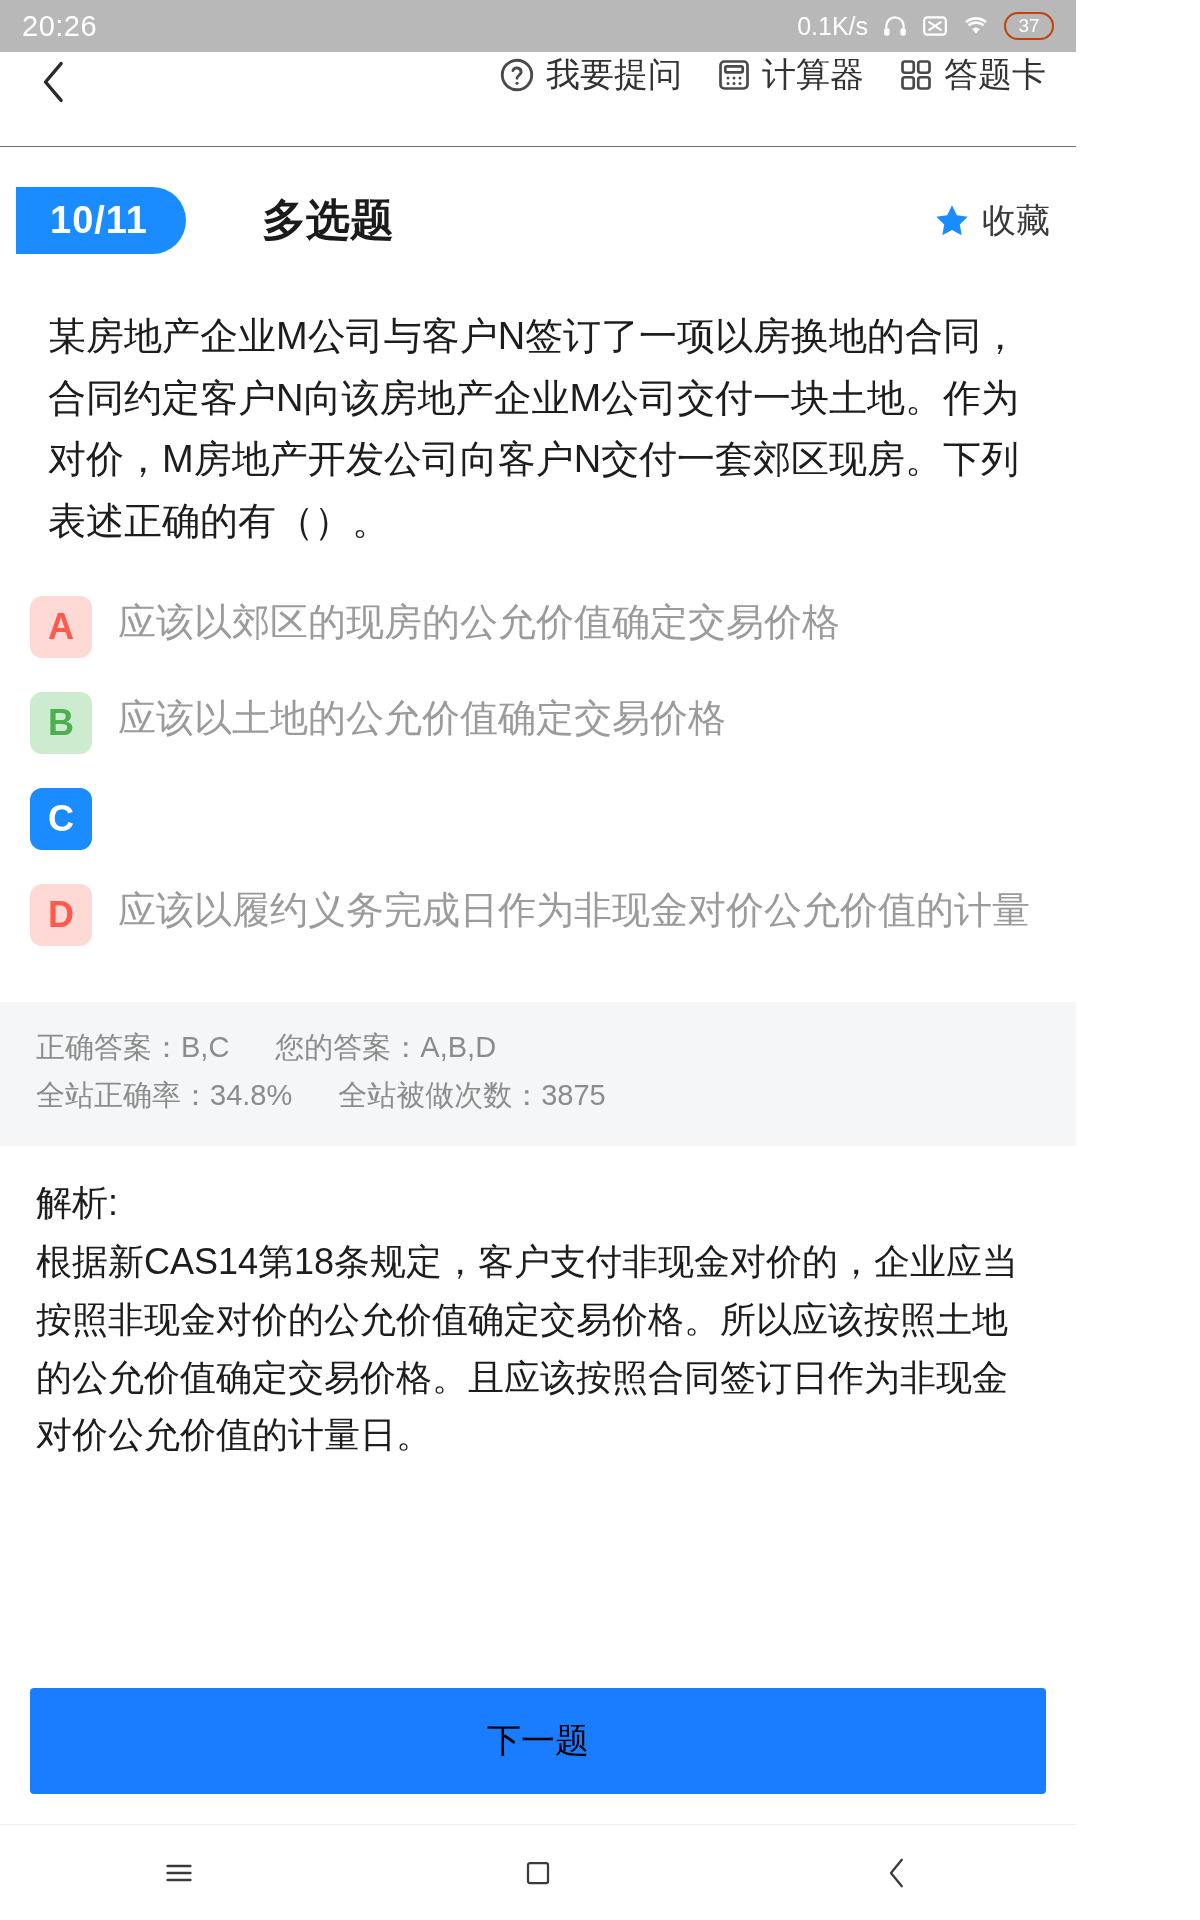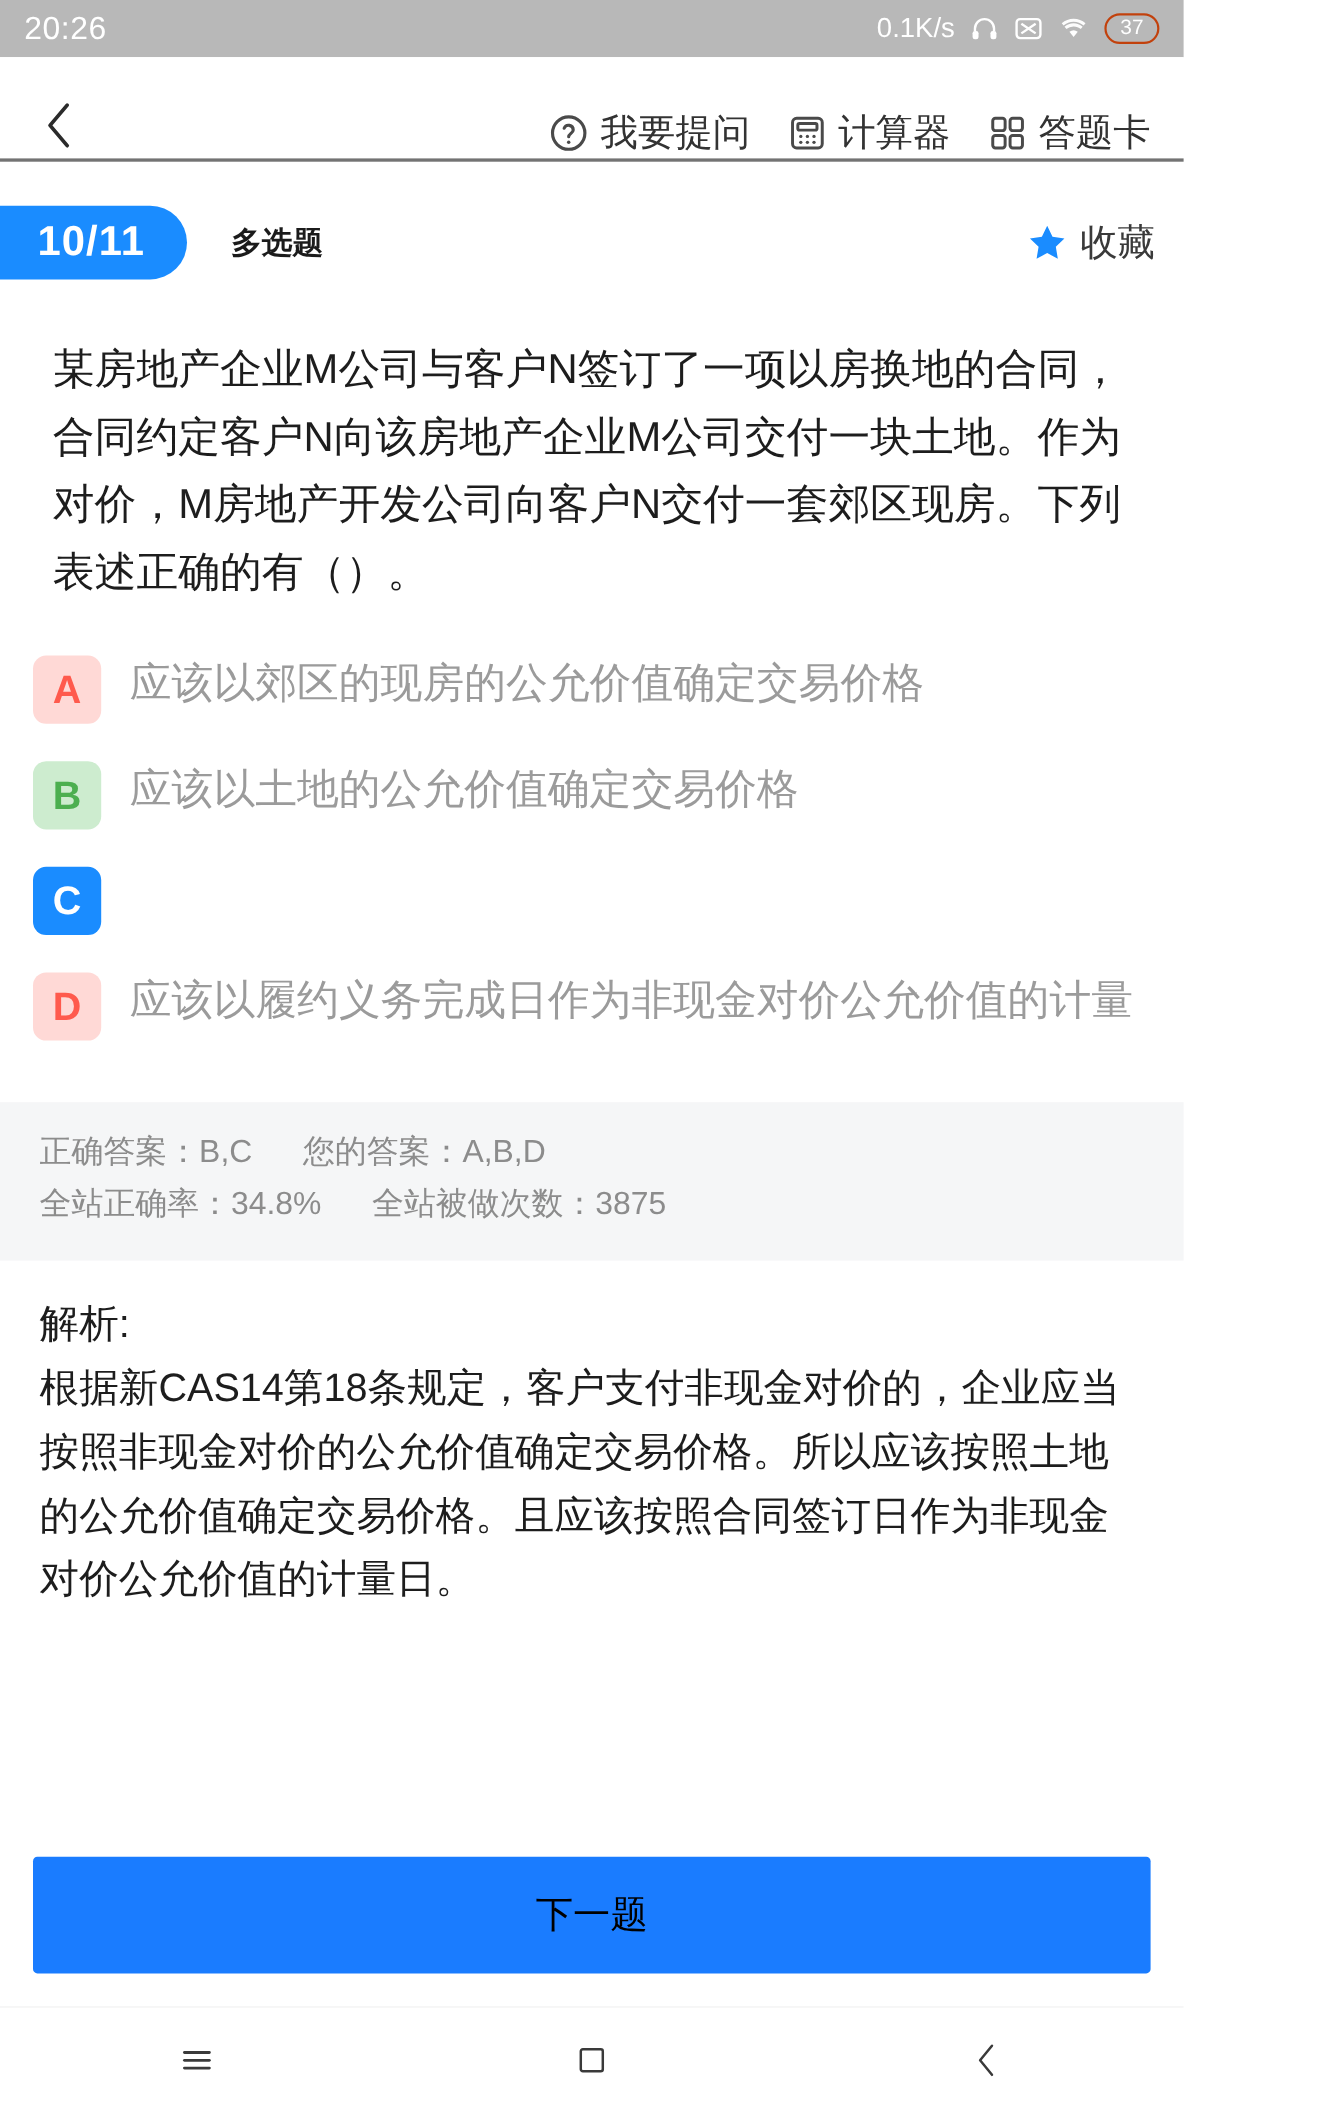--- a/index.html
+++ b/index.html
@@ -56,23 +56,23 @@
     align-items: center;
     justify-content: center;
     color: #ffffff;
   }
 
   
   .appbar {
     height: 95px;
     background: #ffffff;
     display: flex;
-    align-items: flex-end;
+    align-items: flex-start;
     padding: 0 24px;
-    border-bottom: 3px solid #737373;
+    border-bottom: 1px solid #737373;
     flex: 0 0 auto;
   }
   .back-btn {
     width: 60px;
     height: 60px;
     display: flex;
     align-items: center;
     justify-content: center;
     cursor: pointer;
   }
@@ -90,36 +90,37 @@
     font-size: 34px;
     color: #3a3a3a;
     cursor: pointer;
   }
   .action .label { font-size: 34px; color: #333; }
 
   
   .qhead {
     display: flex;
     align-items: center;
-    padding: 40px 26px 26px 0;
-    flex: 0 0 auto;
+    padding: 40px 26px 26px 16px;
+    flex: 0 0 auto;
+    gap: 36px;
   }
   .pill {
     background: #1a8cff;
     color: #fff;
     font-size: 38px;
     font-weight: bold;
     padding: 12px 34px 12px 30px;
     border-radius: 0 40px 40px 0;
     min-width: 170px;
     text-align: center;
     letter-spacing: 1px;
   }
   .qtype {
-    font-size: 28px;
+    font-size: 44px;
     color: #1b1b1b;
     font-weight: bold;
     margin-left: 40px;
   }
   .fav {
     margin-left: auto;
     display: flex;
     align-items: center;
     gap: 10px;
     font-size: 34px;

